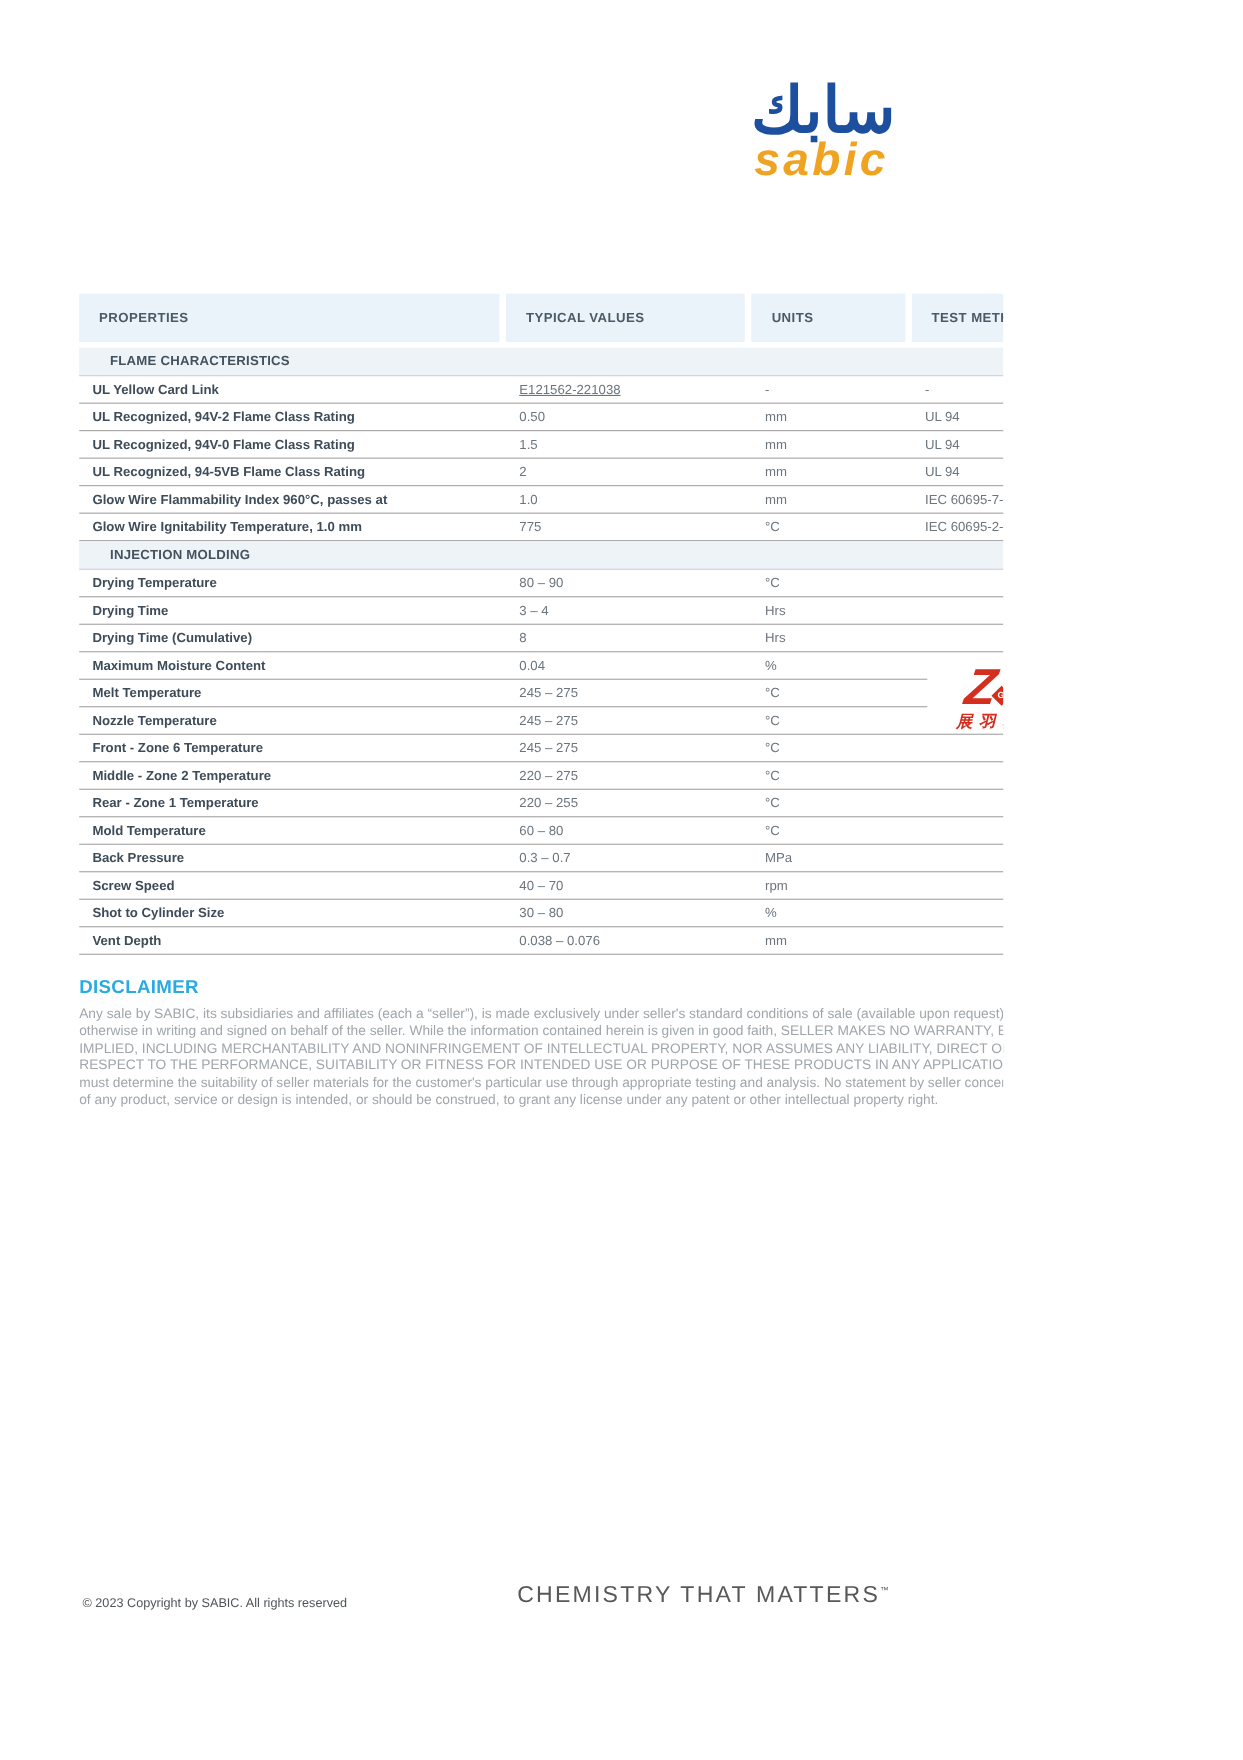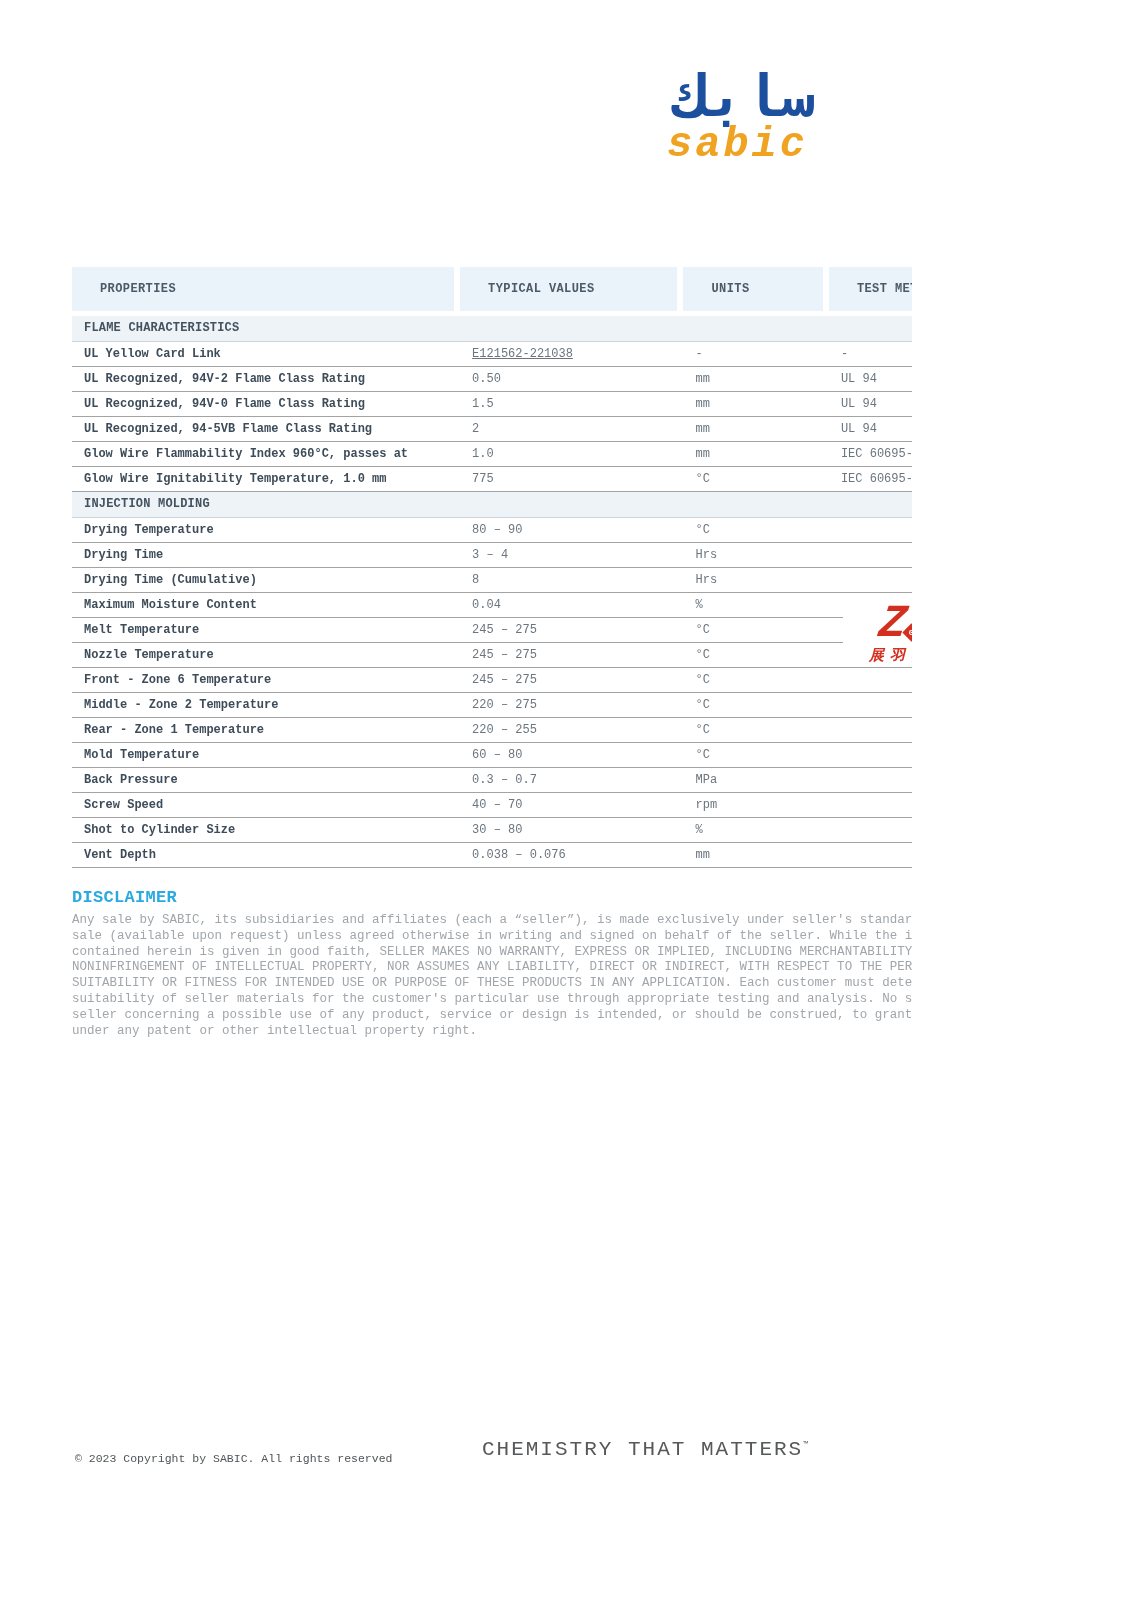--- a/index.html
+++ b/index.html
@@ -1,32 +1,32 @@
 <!DOCTYPE html>
 <html><head>
 <meta charset="utf-8">
 <style>
   html,body{margin:0;padding:0;background:#fff;}
   .page{position:relative;width:912px;height:1600px;background:#fff;overflow:hidden;
-        font-family:Liberation Mono, monospace;}
+        font-family:Liberation Sans, sans-serif;}
 
   
   .logo{position:absolute;top:72px;right:98px;text-align:right;line-height:1;}
   .logo-arabic{font-size:58px;font-weight:bold;color:#1d4f9f;letter-spacing:2px;}
   .logo-latin{font-size:42px;font-weight:bold;font-style:italic;color:#f0a321;
               letter-spacing:3px;margin-top:-6px;padding-right:6px;}
 
   
   .props-table{position:absolute;top:267px;left:72px;width:963px;font-size:12px;}
   .thead{display:grid;grid-template-columns:40.3% 23.2% 15.1% 21.4%;height:44px;}
-  .th{background:#eaf3f9;display:flex;align-items:center;padding-left:28px;
+  .th{background:#eaf3f9;display:flex;align-items:center;padding-left:18px;
       font-weight:bold;color:#4b5a66;letter-spacing:.4px;margin-right:6px;box-sizing:border-box;}
   .th:last-child{margin-right:0;}
   .thead-gap{height:5px;}
-  .section-row{background:#eef3f8;height:25px;line-height:25px;padding-left:12px;
+  .section-row{background:#eef3f8;height:25px;line-height:25px;padding-left:28px;
                font-weight:bold;color:#44525e;border-bottom:1px solid #ccd3d9;letter-spacing:.2px;}
   .data-row{display:grid;grid-template-columns:40.3% 23.2% 15.1% 21.4%;height:24px;
             align-items:center;border-bottom:1px solid #a3a3a3;}
   .cell{padding-left:12px;box-sizing:border-box;white-space:nowrap;overflow:hidden;}
   .cell.prop{font-weight:bold;color:#3e4c59;}
   .cell.val,.cell.unit,.cell.method{color:#6b757e;}
   .cell .link{color:#6b757e;text-decoration:underline;cursor:pointer;}
 
   
   .watermark{position:absolute;top:601px;left:843px;width:136px;background:#fff;

